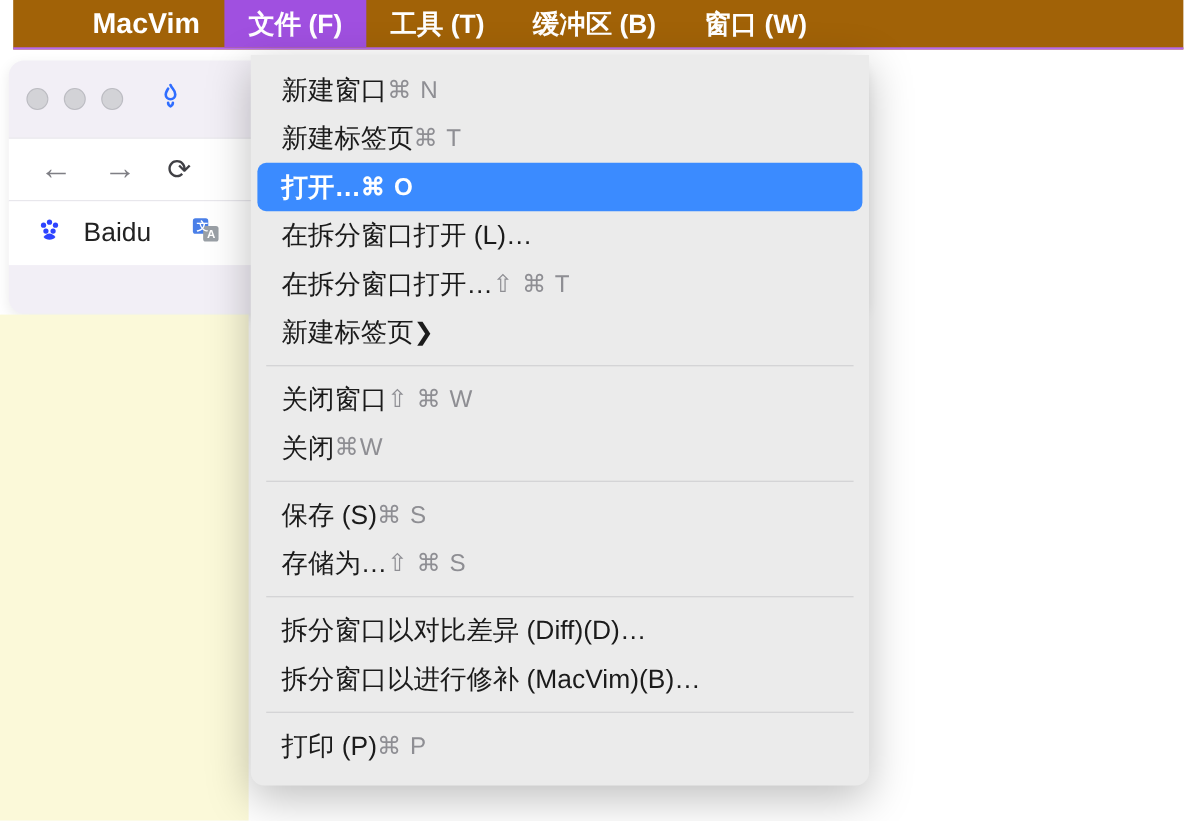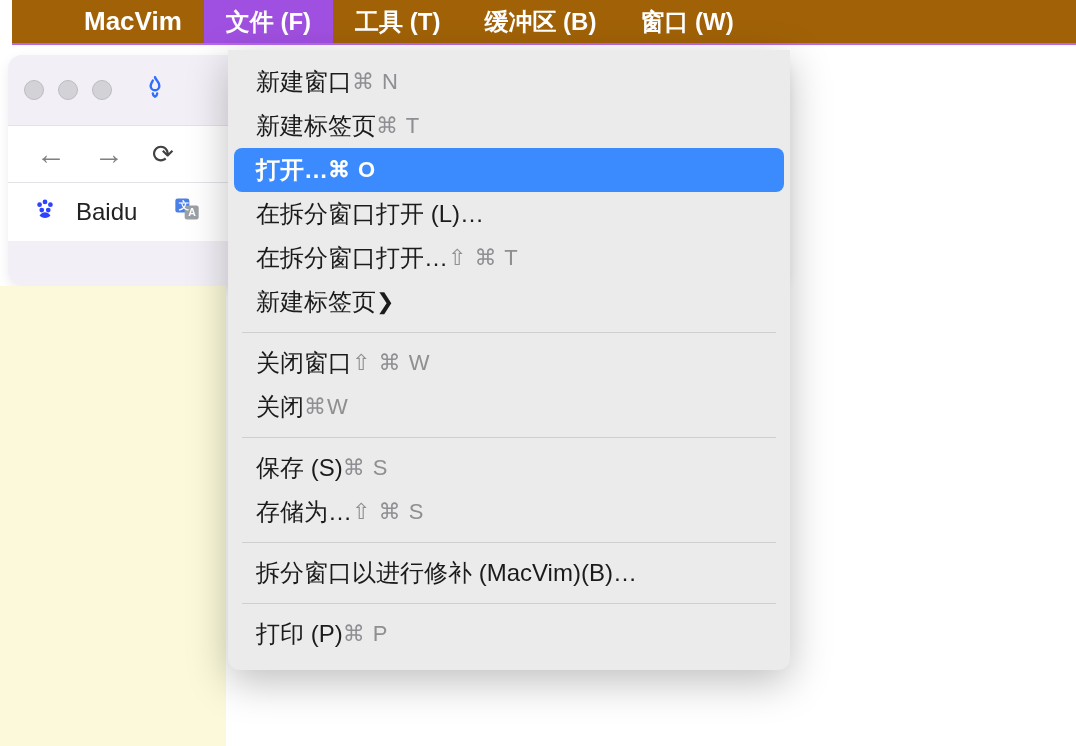--- a/index.html
+++ b/index.html
@@ -197,20 +197,24 @@
   <div class="menu-item">
     <span>保存 (S)</span>
     <span class="shortcut">⌘ S</span>
   </div>
   <div class="menu-item">
     <span>存储为…</span>
     <span class="shortcut">⇧ ⌘ S</span>
   </div>
   <div class="sep"></div>
   <div class="menu-item">
+    <span>拆分窗口以对比差异 (Diff)(D)…</span>
+    <span class="shortcut"></span>
+  </div>
+  <div class="menu-item">
     <span>拆分窗口以进行修补 (MacVim)(B)…</span>
     <span class="shortcut"></span>
   </div>
   <div class="sep"></div>
   <div class="menu-item">
     <span>打印 (P)</span>
     <span class="shortcut">⌘ P</span>
   </div>
 </div>
 

